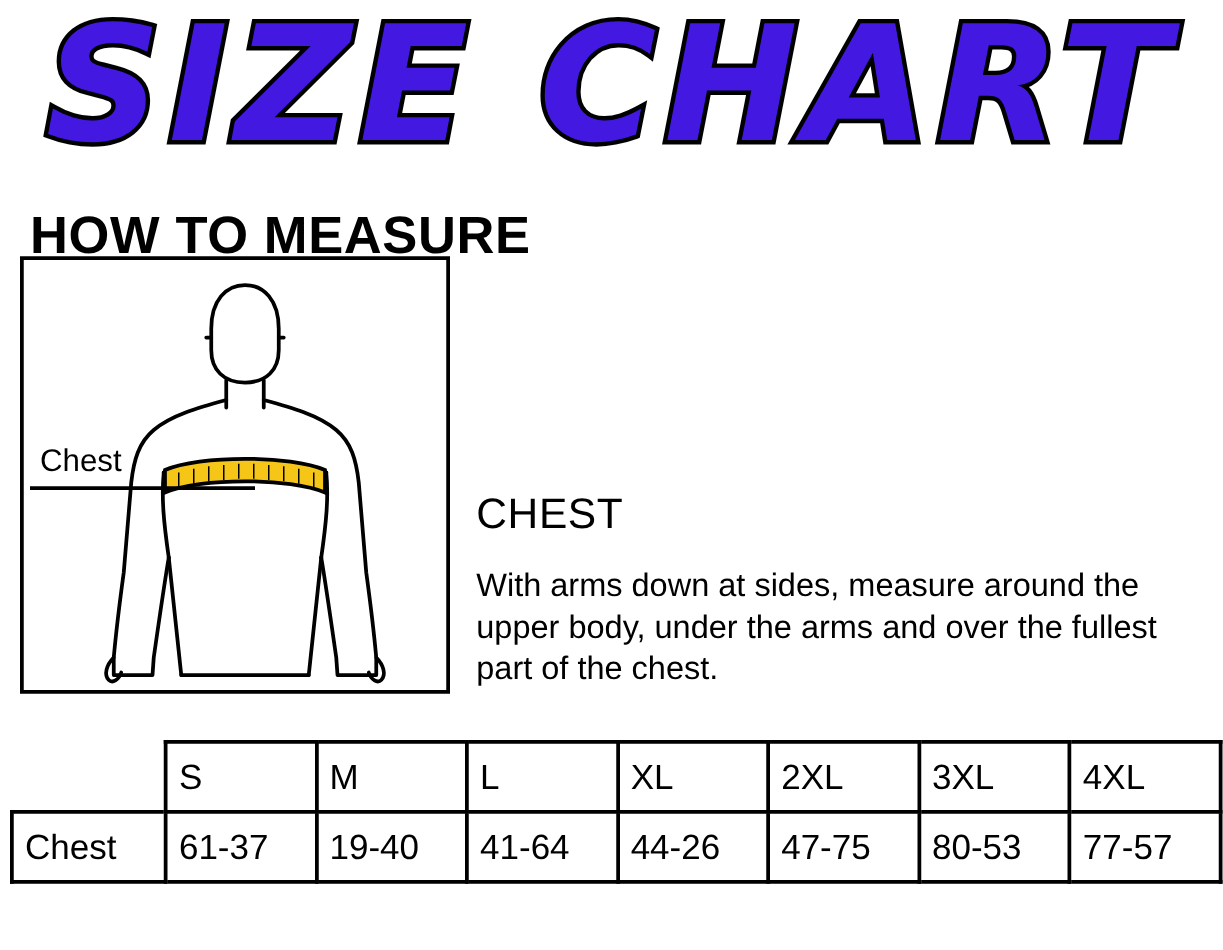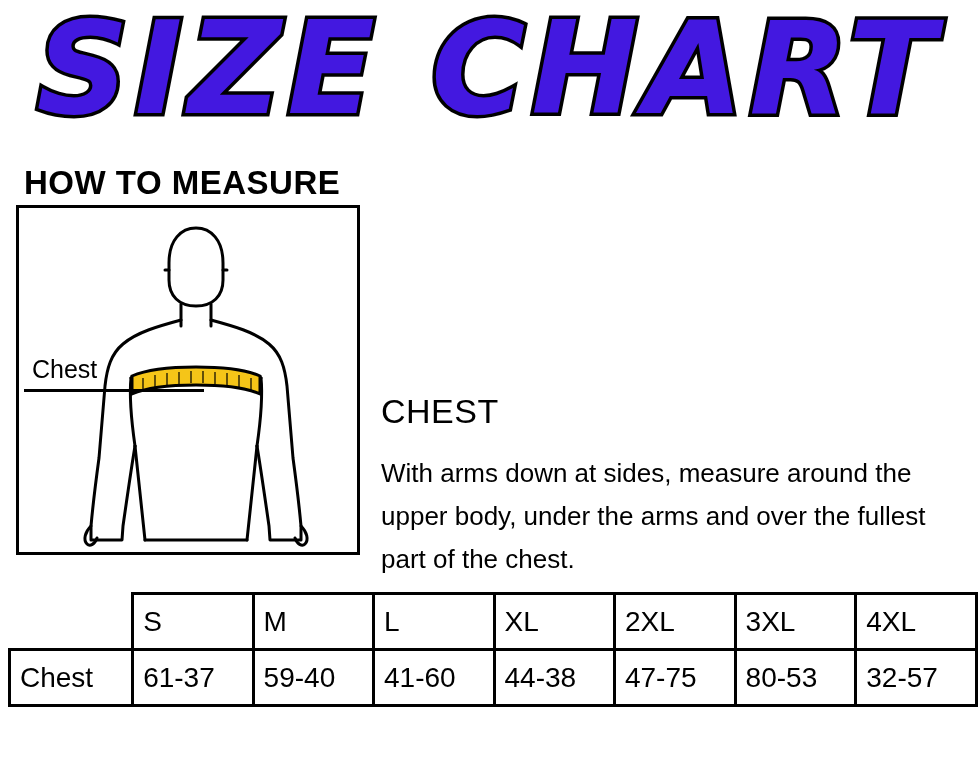--- a/index.html
+++ b/index.html
@@ -34,21 +34,21 @@
     -webkit-text-stroke: 7px #000000;
     paint-order: stroke fill;
     white-space: nowrap;
   }
 
   
   .how-to {
     position: absolute;
     left: 24px;
     top: 164px;
-    font-size: 33px;
+    font-size: 42px;
     font-weight: bold;
     letter-spacing: 0.5px;
     color: #000;
   }
 
   
   .figure-box {
     position: absolute;
     left: 16px;
     top: 205px;
@@ -91,21 +91,21 @@
     top: 392px;
     font-size: 34px;
     letter-spacing: 0.5px;
   }
   .desc-body {
     position: absolute;
     left: 381px;
     top: 452px;
     width: 588px;
     font-size: 26px;
-    line-height: 43px;
+    line-height: 33px;
   }
 
   
   .size-table {
     position: absolute;
     left: 8px;
     top: 592px;
     border-collapse: collapse;
     font-size: 28px;
   }
@@ -185,21 +185,21 @@
     <td class="cell">M</td>
     <td class="cell">L</td>
     <td class="cell">XL</td>
     <td class="cell">2XL</td>
     <td class="cell">3XL</td>
     <td class="cell">4XL</td>
   </tr>
   <tr>
     <td class="rowhead">Chest</td>
     <td class="cell">61-37</td>
-    <td class="cell">59-40</td>
-    <td class="cell">41-60</td>
-    <td class="cell">44-38</td>
+    <td class="cell">19-40</td>
+    <td class="cell">41-64</td>
+    <td class="cell">44-26</td>
     <td class="cell">47-75</td>
     <td class="cell">80-53</td>
-    <td class="cell">32-57</td>
+    <td class="cell">77-57</td>
   </tr>
 </tbody>
   </table>
 
 </body></html>

